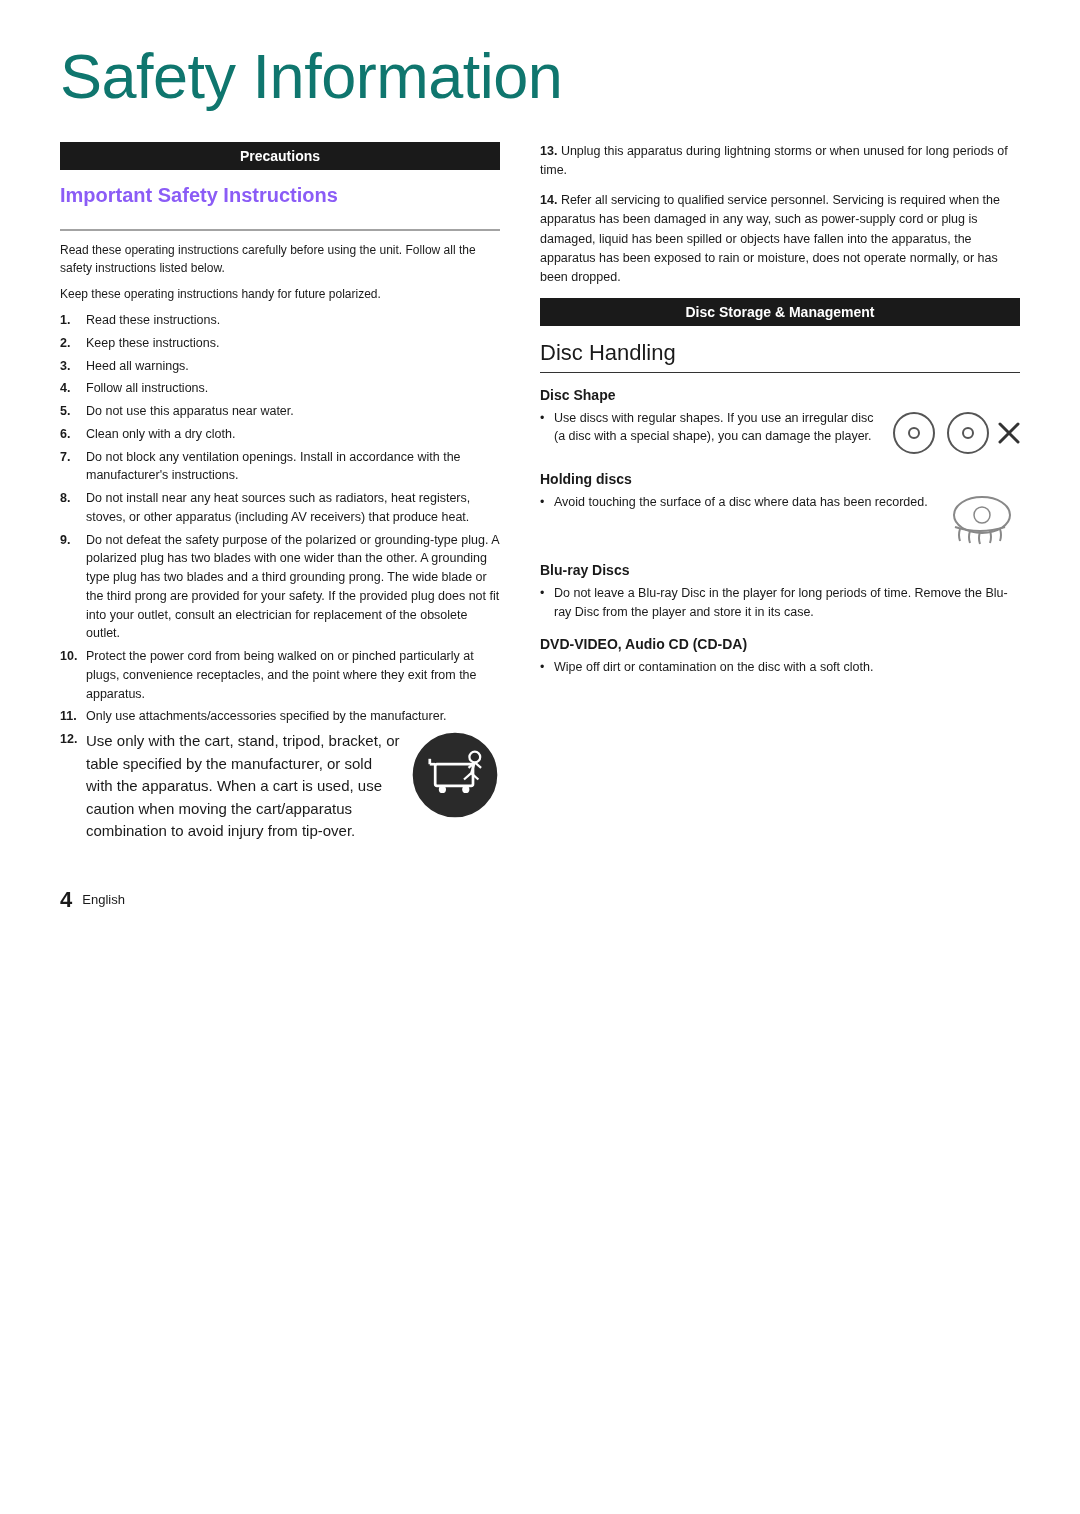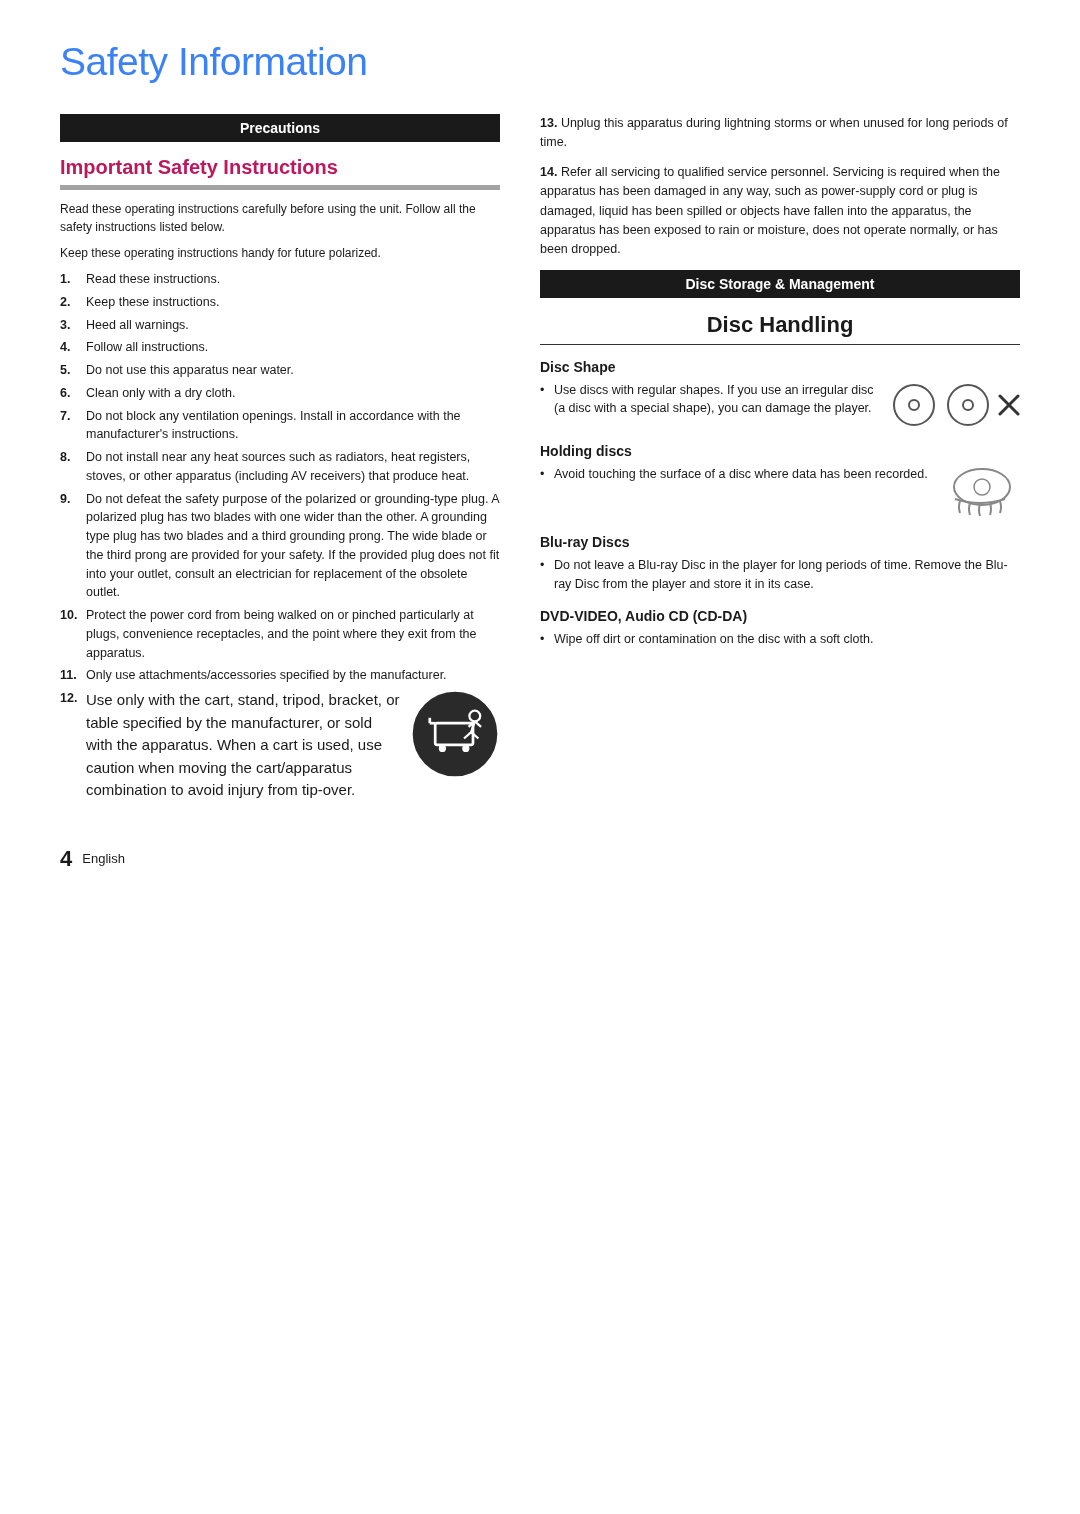--- a/index.html
+++ b/index.html
@@ -6,23 +6,23 @@
     body {
       background: #ffffff;
       font-family: Arial, Helvetica, sans-serif;
       font-size: 13px;
       color: #1a1a1a;
       width: 1080px;
       min-height: 1514px;
       padding: 40px 60px 40px 60px;
     }
     .page-title {
-      font-size: 39px;
+      font-size: 63px;
       font-weight: 300;
-      color: #3b82f6;
+      color: #0f766e;
       margin-bottom: 30px;
       letter-spacing: -0.5px;
     }
     .two-col {
       display: flex;
       gap: 40px;
       align-items: flex-start;
     }
     .col-left {
       flex: 0 0 440px;
@@ -36,23 +36,23 @@
       color: #ffffff;
       text-align: center;
       font-weight: bold;
       font-size: 14px;
       padding: 6px 24px;
       margin-bottom: 14px;
     }
     .important-safety-title {
       font-size: 20px;
       font-weight: bold;
-      color: #be185d;
-      border-bottom: 5px solid #a3a3a3;
-      padding-bottom: 6px;
+      color: #8b5cf6;
+      border-bottom: 2px solid #a3a3a3;
+      padding-bottom: 22px;
       margin-bottom: 10px;
     }
     .intro-text {
       font-size: 12px;
       line-height: 1.5;
       margin-bottom: 8px;
     }
     .numbered-list {
       list-style: none;
       padding: 0;
@@ -90,25 +90,24 @@
       height: 90px;
     }
     
     .right-text {
       font-size: 12.5px;
       line-height: 1.55;
       margin-bottom: 10px;
     }
     .disc-handling-title {
       font-size: 22px;
-      font-weight: bold;
+      font-weight: normal;
       border-bottom: 1px solid #333;
       padding-bottom: 6px;
       margin-bottom: 14px;
-      text-align: center;
     }
     .sub-section-title {
       font-size: 14px;
       font-weight: bold;
       margin-bottom: 6px;
       margin-top: 14px;
     }
     .bullet-list {
       list-style: none;
       padding: 0;

